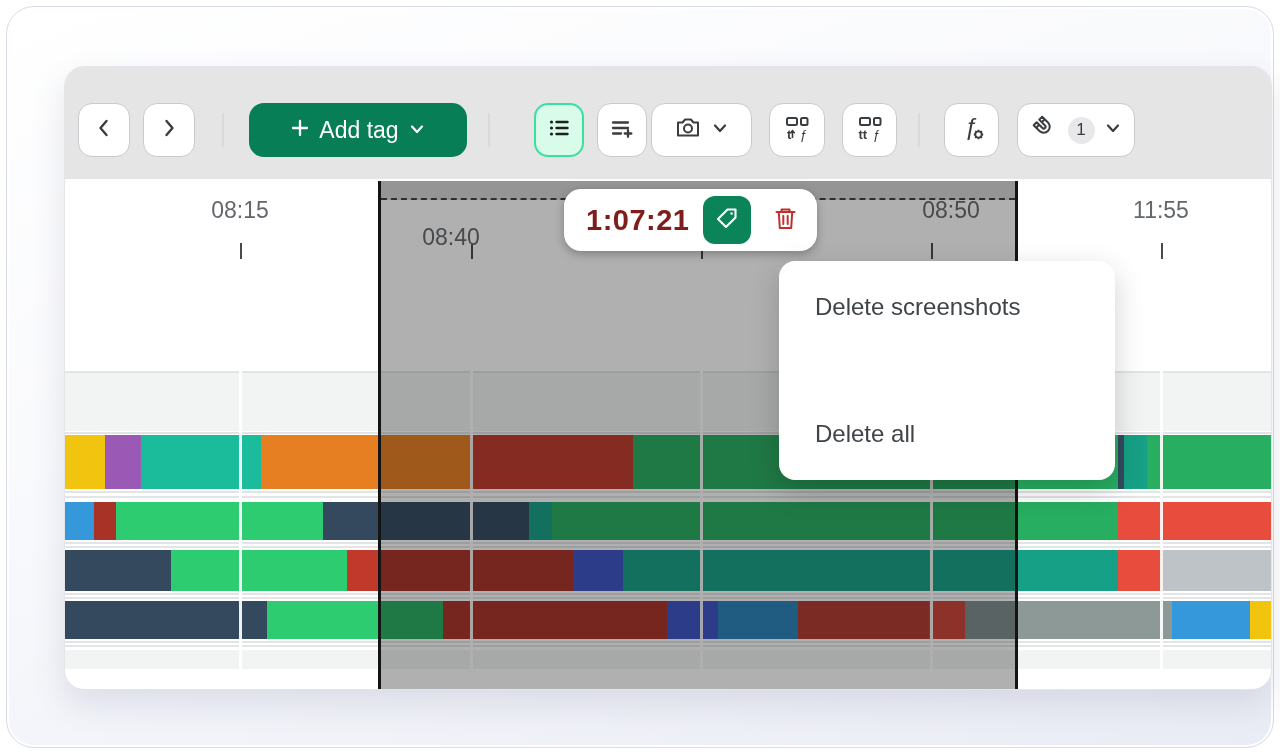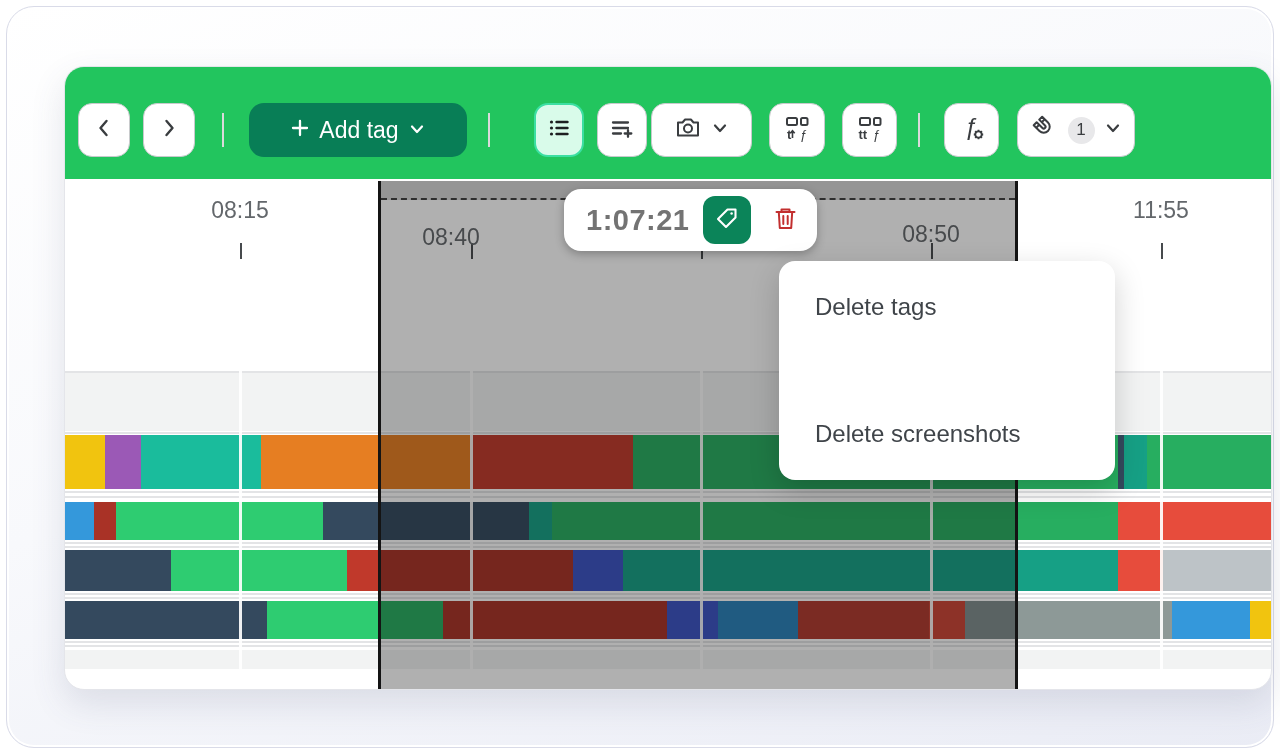--- a/index.html
+++ b/index.html
@@ -7,21 +7,21 @@
     font-family:"Liberation Sans", sans-serif; }
   .frame { position:absolute; left:6px; top:6px; right:6px; bottom:6px;
     border-radius:28px; border:1px solid #d9dbe8;
     background:linear-gradient(160deg,#ffffff 0%,#f8f9fc 45%,#eaecf5 100%);
     box-shadow:inset 0 0 0 2px #fff; }
   .card { position:absolute; left:64px; top:66px; width:1208px; height:624px;
     background:#ffffff; border:1px solid #e4e5ea; border-radius:20px;
     overflow:hidden; box-shadow:0 14px 34px rgba(70,76,110,0.14); }
 
   
-  .toolbar { position:absolute; left:0; top:0; width:100%; height:112px; background:#22c55e; z-index:20; }
+  .toolbar { position:absolute; left:0; top:0; width:100%; height:112px; background:#e5e5e5; z-index:20; }
   .tbtn { position:absolute; top:36px; height:54px; background:#fff;
     border:1.5px solid #c8cacc; border-radius:14px; display:flex;
     align-items:center; justify-content:center; gap:9px; color:#3a3d40; cursor:pointer; }
   .tsep { position:absolute; top:46px; width:2px; height:34px; background:#dadada; }
   .btn-prev { left:13px; width:52px; }
   .btn-next { left:78px; width:52px; }
   .btn-addtag { left:184px; width:218px; background:#087e56; border:none; color:#fff;
     font-size:23px; font-weight:500; border-radius:15px; }
   .btn-list { left:469px; width:50px; background:#d9fbea; border:2px solid #3cdfa2; }
   .btn-playlist { left:532px; width:50px; }
@@ -49,21 +49,21 @@
   
   .selection { position:absolute; top:2px; bottom:0; background:rgba(16,16,16,0.33);
     border-left:3px solid #141414; border-right:3px solid #141414; z-index:4; }
   .sel-handle { position:absolute; left:0; top:0; width:100%; height:19px;
     background:rgba(0,0,0,0.15); border-bottom:2px dashed #2e2e2e; }
 
   
   .pill { position:absolute; left:499px; top:122px; height:62px; z-index:6;
     background:#fff; border-radius:17px; display:flex; align-items:center;
     padding:0 12px 0 22px; gap:14px; box-shadow:0 3px 10px rgba(0,0,0,0.28); }
-  .pill-time { font-size:29px; font-weight:700; color:#737373; letter-spacing:0.5px; }
+  .pill-time { font-size:29px; font-weight:700; color:#7f1d1d; letter-spacing:0.5px; }
   .pill-tag-btn { width:48px; height:48px; border-radius:12px; background:#0b8459;
     display:flex; align-items:center; justify-content:center; cursor:pointer; }
   .pill-trash-btn { width:40px; height:48px; display:flex; align-items:center;
     justify-content:center; cursor:pointer; }
 
   
   .menu { position:absolute; left:714px; top:194px; width:336px; height:219px; z-index:7;
     background:#fff; border-radius:16px; box-shadow:0 10px 30px rgba(0,0,0,0.18);
     padding:22px 0; display:flex; flex-direction:column; justify-content:space-between; }
   .menu-item { padding:10px 36px; font-size:24px; color:#3f4449; cursor:pointer; }
@@ -150,21 +150,21 @@
         <div class="tick" style="left: 175px;"></div>
         <div class="tick" style="left: 406px;"></div>
         <div class="tick" style="left: 636px;"></div>
         <div class="tick" style="left: 866px;"></div>
         <div class="tick" style="left: 1096px;"></div>
       </div>
     <div id="timelabels">
         <div class="time-label" style="left: 175px;">08:15</div>
         <div class="time-label" style="left: 386px; margin-top: 27px;">08:40</div>
         <div class="time-label" style="left: 636px;">08:45</div>
-        <div class="time-label" style="left: 866px; margin-top: 24px;">08:50</div>
+        <div class="time-label" style="left: 886px;">08:50</div>
         <div class="time-label" style="left: 1096px;">11:55</div>
       </div>
 
     <div class="selection" id="selection" style="left: 313px; width: 640px;">
       <div class="sel-handle"></div>
     </div>
   </div>
 
   <div class="toolbar">
     <div class="tbtn btn-prev">
@@ -300,17 +300,17 @@
           <path d="M4.5 7h18"></path>
             <path d="M9.5 7V4.5h8V7"></path>
           <path d="M6.8 7l1 16h11.4l1-16"></path>
           <path d="M11.3 11v8M15.7 11v8"></path>
         </svg>
       </span>
     </div>
   </div>
 
   <div class="menu" id="context-menu">
-      <div class="menu-item">Delete tags</div>
       <div class="menu-item">Delete screenshots</div>
+      <div class="menu-item">Delete all</div>
     </div>
 
 </div>
 
 </body></html>

